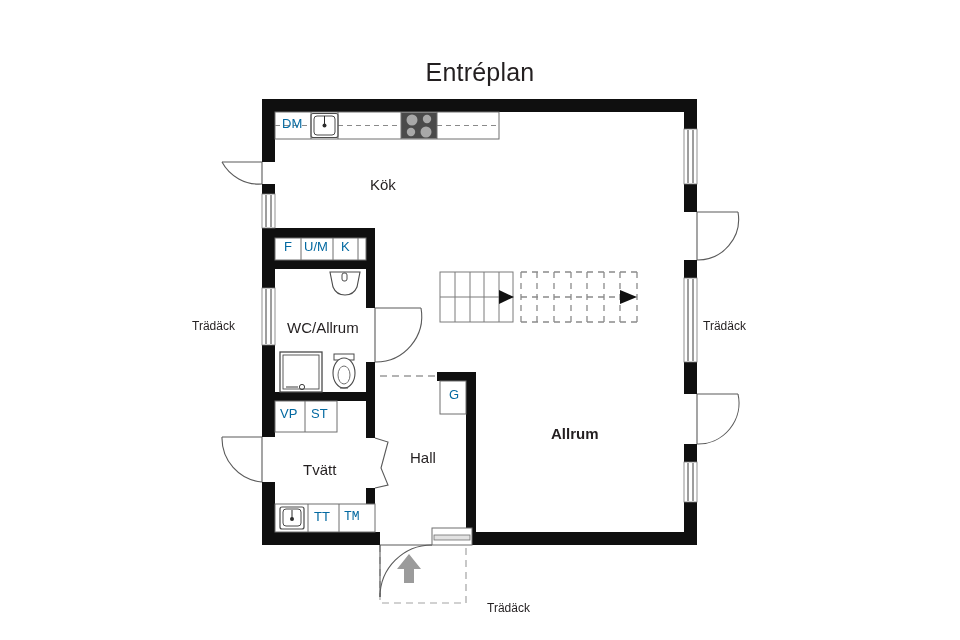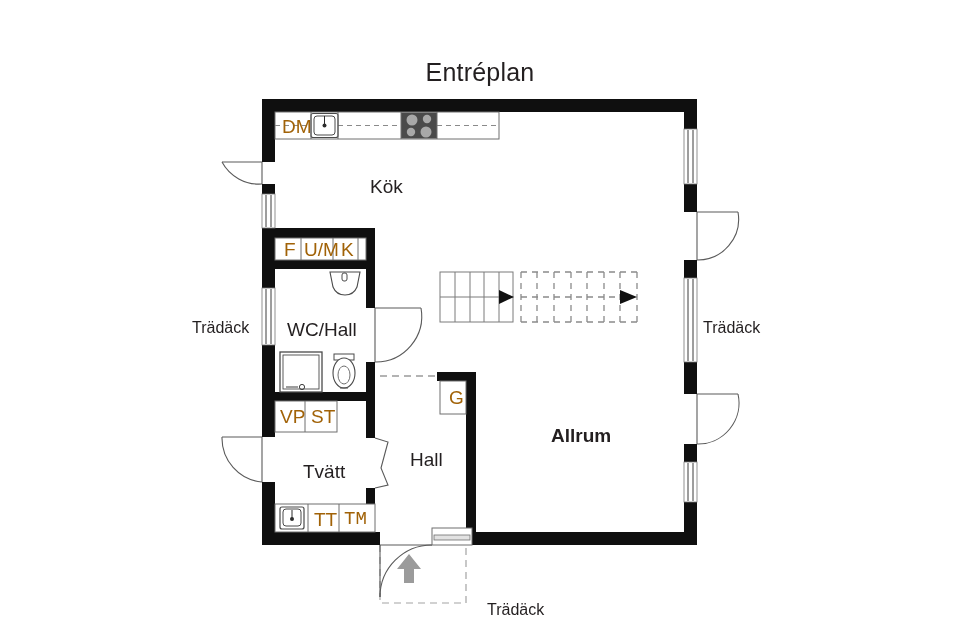--- a/index.html
+++ b/index.html
@@ -36,36 +36,36 @@
   .disclaimer {
     position: absolute;
     left: 228px;
     top: 595px;
     font-size: 13.5px;
     color: #3a3a3a;
     letter-spacing: 0.1px;
   }
   .room-label {
     position: absolute;
-    font-size: 19px;
+    font-size: 15px;
     color: #231f20;
     white-space: nowrap;
     line-height: 1;
   }
   .ext-label {
     position: absolute;
-    font-size: 16px;
+    font-size: 12px;
     color: #231f20;
     white-space: nowrap;
     line-height: 1;
   }
   .cab-label {
     position: absolute;
-    font-size: 19px;
-    color: #a16207;
+    font-size: 13px;
+    color: #0369a1;
     white-space: nowrap;
     line-height: 1;
   }
   svg.plan-svg {
     position: absolute;
     left: 0;
     top: 0;
     width: 960px;
     height: 640px;
   }
@@ -301,21 +301,21 @@
         <path d="M 604,240 L 604,290"></path>
         <path d="M 620,240 L 620,290"></path>
         <path d="M 521,265 L 620,265"></path>
       </g>
       <path d="M 620,258 L 637,265 L 620,272 Z" fill="#111111"></path>
     </g>
 
   </svg>
 
   <div class="room-label" style="left:370px; top:145px;">Kök</div>
-  <div class="room-label" style="left:287px; top:288px;">WC/Hall</div>
+  <div class="room-label" style="left:287px; top:288px;">WC/Allrum</div>
   <div class="room-label" style="left:303px; top:430px;">Tvätt</div>
   <div class="room-label" style="left:410px; top:418px;">Hall</div>
   <div class="room-label" style="left:551px; top:394px;font-weight:bold;">Allrum</div>
 
   <div class="ext-label" style="left:192px; top:288px;">Trädäck</div>
   <div class="ext-label" style="left:703px; top:288px;">Trädäck</div>
   <div class="ext-label" style="left:487px; top:570px;">Trädäck</div>
 
   <div class="cab-label" style="left:282px; top:85px;">DM</div>
   <div class="cab-label" style="left:284px; top:208px;">F</div>

